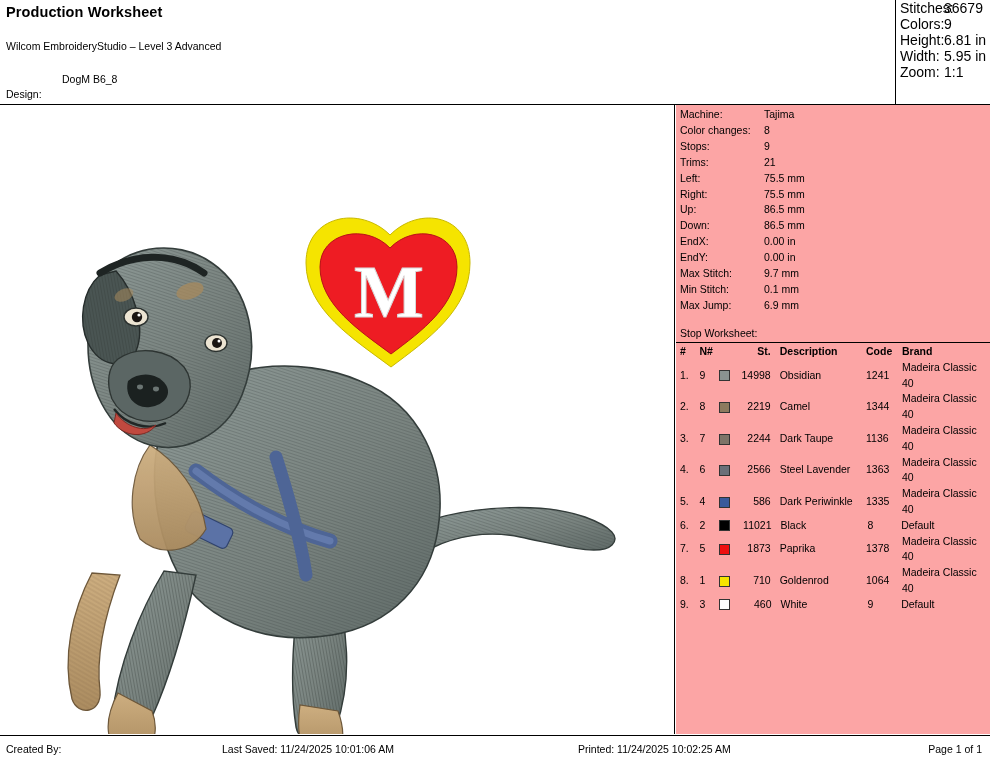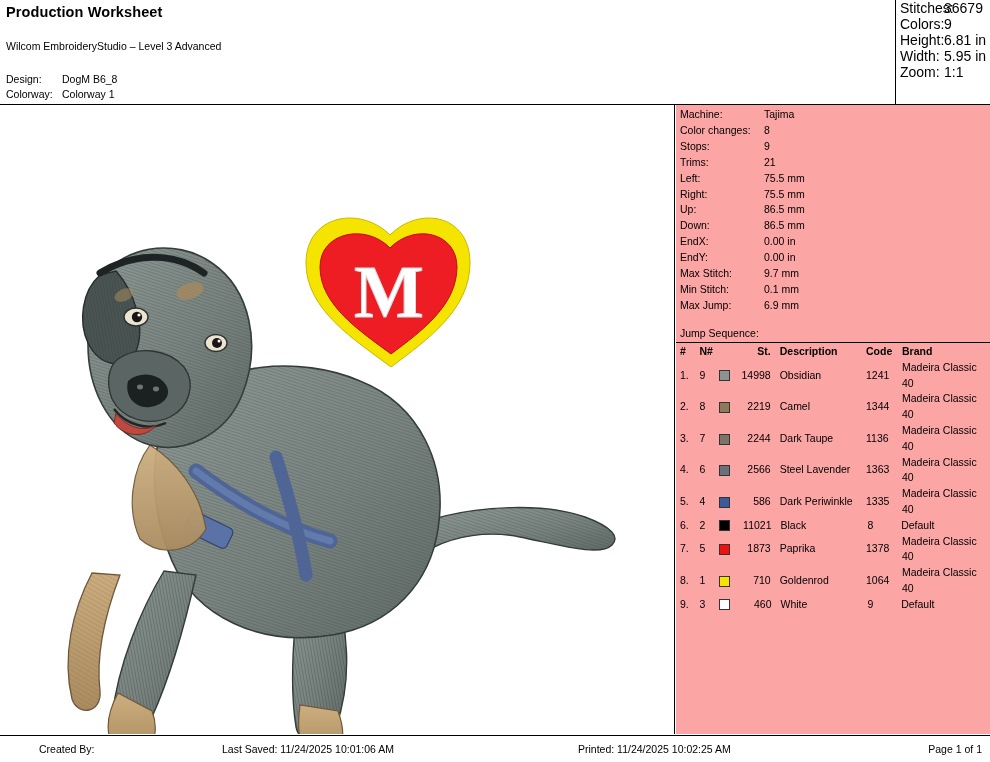--- a/index.html
+++ b/index.html
@@ -37,21 +37,21 @@
   }
   .wk-sub {
     font-size: 10.5px;
     margin: 4px 0 20px 0;
   }
   .meta-row {
     font-size: 10.5px;
     line-height: 15px;
     display: flex;
   }
-  .meta-label { width: 56px; }
+  .meta-label { width: 56px; margin-top: 15px; }
   .meta-value { }
 
   
   .header-right {
     position: absolute;
     right: 0; top: 0;
     width: 95px; height: 104px;
     border-left: 1px solid #000;
   }
   .hr-row {
@@ -140,21 +140,21 @@
     position: absolute;
     left: 0; top: 735px;
     width: 990px; height: 27px;
     border-top: 1px solid #000;
     font-size: 10.5px;
   }
   .footer-inner {
     position: relative;
     width: 990px; height: 27px;
   }
-  .f-created { position: absolute; left: 6px; top: 7px; margin-left: 33px; }
+  .f-created { position: absolute; left: 6px; top: 7px; }
   .f-saved   { position: absolute; left: 222px; top: 7px; }
   .f-printed { position: absolute; left: 578px; top: 7px; }
   .f-page    { position: absolute; right: 8px; top: 7px; }
 
   
   .art { position: absolute; left: 0; top: 0; width: 675px; height: 629px; }
 </style>
 </head>
 <body>
 
@@ -339,21 +339,21 @@
         <div class="info-row">
           <span class="info-label">Min Stitch:</span>
           <span class="info-value">0.1 mm</span>
         </div>
         <div class="info-row">
           <span class="info-label">Max Jump:</span>
           <span class="info-value">6.9 mm</span>
         </div>
       </div>
 
-      <div class="stop-seq-title">Jump Sequence:</div>
+      <div class="stop-seq-title">Stop Worksheet:</div>
 
       <div class="stop-table">
         <div class="stop-head">
           <span class="c-num">#</span>
           <span class="c-nn">N#</span>
           <span class="c-sw"></span>
           <span class="c-st">St.</span>
           <span class="c-desc">Description</span>
           <span class="c-code">Code</span>
           <span class="c-brand">Brand</span>

